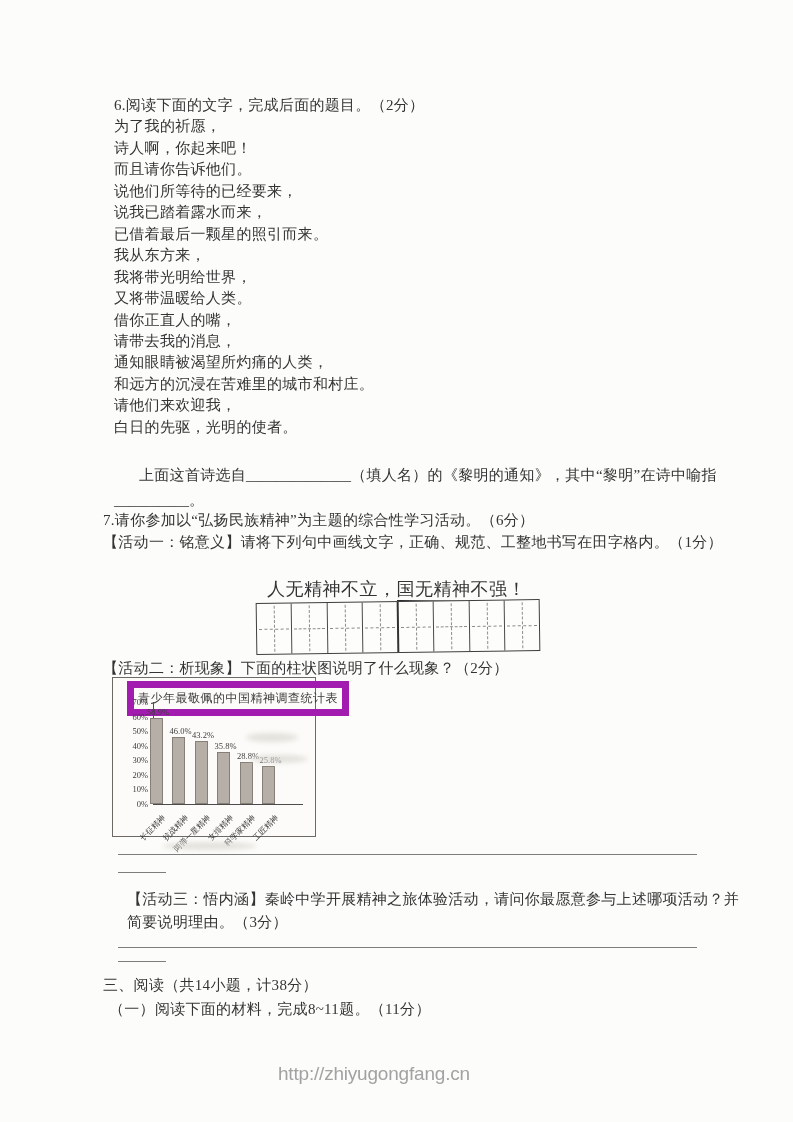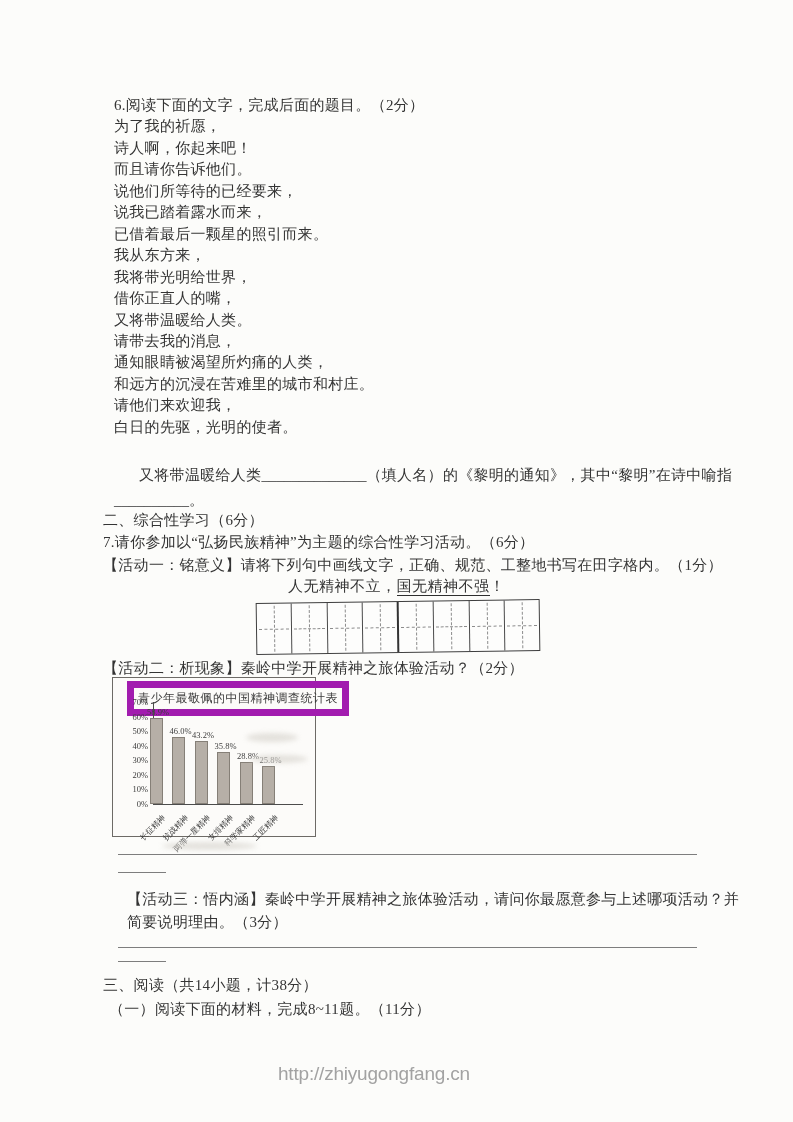--- a/index.html
+++ b/index.html
@@ -7,21 +7,21 @@
         font-family:"Liberation Serif","DejaVu Serif",serif;color:#343434;}
   .abs{position:absolute;}
   .line{position:absolute;font-size:15px;white-space:nowrap;letter-spacing:.3px;}
   .block{position:absolute;font-size:15px;letter-spacing:.3px;}
   #qa-block{left:114px;top:95px;line-height:21.45px;}
   #qa-block div{white-space:nowrap;}
   #sec2-block{left:103px;top:509px;line-height:22.4px;}
   #act3-block{left:103px;top:888px;line-height:22.6px;margin-left:24px;}
   #sec3-head{left:103px;top:976px;}
   #sec3-sub{left:109px;top:1000px;}
-  .center-sentence{left:0;top:577px;width:793px;text-align:center;font-size:15px;letter-spacing:.5px;}
+  .center-sentence{left:0;top:577px;width:793px;text-align:center;font-size:18px;letter-spacing:.5px;}
   .ul{border-bottom:1.5px solid #2e2e2e;padding-bottom:1px;}
   .blank{letter-spacing:0;}
   
   #grid{left:256px;top:601px;width:282px;height:50px;display:flex;
         border:1.5px solid #3f3f3f;transform:rotate(-0.8deg);background:#fdfdfc;}
   .cell{position:relative;flex:1;border-right:1px solid #4a4a4a;}
   .cell:last-child{border-right:none;}
   .cell.mid{border-right:2px solid #333;}
   .cell::before{content:"";position:absolute;left:50%;top:2px;bottom:2px;border-left:1px dashed #8c8c8c;}
   .cell::after{content:"";position:absolute;top:50%;left:2px;right:2px;border-top:1px dashed #8c8c8c;}
@@ -55,39 +55,38 @@
     <div>6.阅读下面的文字，完成后面的题目。（2分）</div>
     <div id="poem">
         <div>为了我的祈愿，</div>
         <div>诗人啊，你起来吧！</div>
         <div>而且请你告诉他们。</div>
         <div>说他们所等待的已经要来，</div>
         <div>说我已踏着露水而来，</div>
         <div>已借着最后一颗星的照引而来。</div>
         <div>我从东方来，</div>
         <div>我将带光明给世界，</div>
+        <div>又将带温暖给人类。</div>
         <div>借你正直人的嘴，</div>
-        <div>又将带温暖给人类。</div>
         <div>请带去我的消息，</div>
         <div>通知眼睛被渴望所灼痛的人类，</div>
         <div>和远方的沉浸在苦难里的城市和村庄。</div>
         <div>请他们来欢迎我，</div>
         <div>白日的先驱，光明的使者。</div>
       </div>
   </div>
 
   <div class="line" style="left:139px;top:466px;">
-    <span>又将带温暖给人类</span><span class="blank">______________</span><span>（填人名）的《黎明的通知》，其中“黎明”在诗中喻指</span>
+    <span>上面这首诗选自</span><span class="blank">______________</span><span>（填人名）的《黎明的通知》，其中“黎明”在诗中喻指</span>
   </div>
   <div class="line" style="left:114px;top:491px;">
     <span class="blank">__________</span><span>。</span>
   </div>
 
   <div class="block" id="sec2-block">
-    <div style="white-space:nowrap;">二、综合性学习（6分）</div>
     <div style="white-space:nowrap;">7.请你参加以“弘扬民族精神”为主题的综合性学习活动。（6分）</div>
     <div style="white-space:nowrap;">
       <span>【活动一：铭意义】</span><span>请将下列句中画线文字，正确、规范、工整地书写在田字格内。（1分）</span>
     </div>
   </div>
 
   <div class="line center-sentence">
     <span>人无精神不立，</span><span class="ul">国无精神不强</span><span>！</span>
   </div>
 
@@ -96,21 +95,21 @@
       <div class="cell"></div>
       <div class="cell"></div>
       <div class="cell mid"></div>
       <div class="cell"></div>
       <div class="cell"></div>
       <div class="cell"></div>
       <div class="cell"></div>
     </div>
 
   <div class="line" style="left:103px;top:659px;">
-    <span>【活动二：析现象】</span><span>秦岭中学开展精神之旅体验活动？（2分）</span>
+    <span>【活动二：析现象】</span><span>下面的柱状图说明了什么现象？（2分）</span>
   </div>
 
   <div class="abs" id="chart">
     <div id="chart-title">青少年最敬佩的中国精神调查统计表</div>
   <div class="y-tick" style="top: 19px; left: 2px; width: 33px;">70%</div>
       <div class="y-tick" style="top: 33.5714px; left: 2px; width: 33px;">60%</div>
       <div class="y-tick" style="top: 48.1429px; left: 2px; width: 33px;">50%</div>
       <div class="y-tick" style="top: 62.7143px; left: 2px; width: 33px;">40%</div>
       <div class="y-tick" style="top: 77.2857px; left: 2px; width: 33px;">30%</div>
       <div class="y-tick" style="top: 91.8571px; left: 2px; width: 33px;">20%</div>

